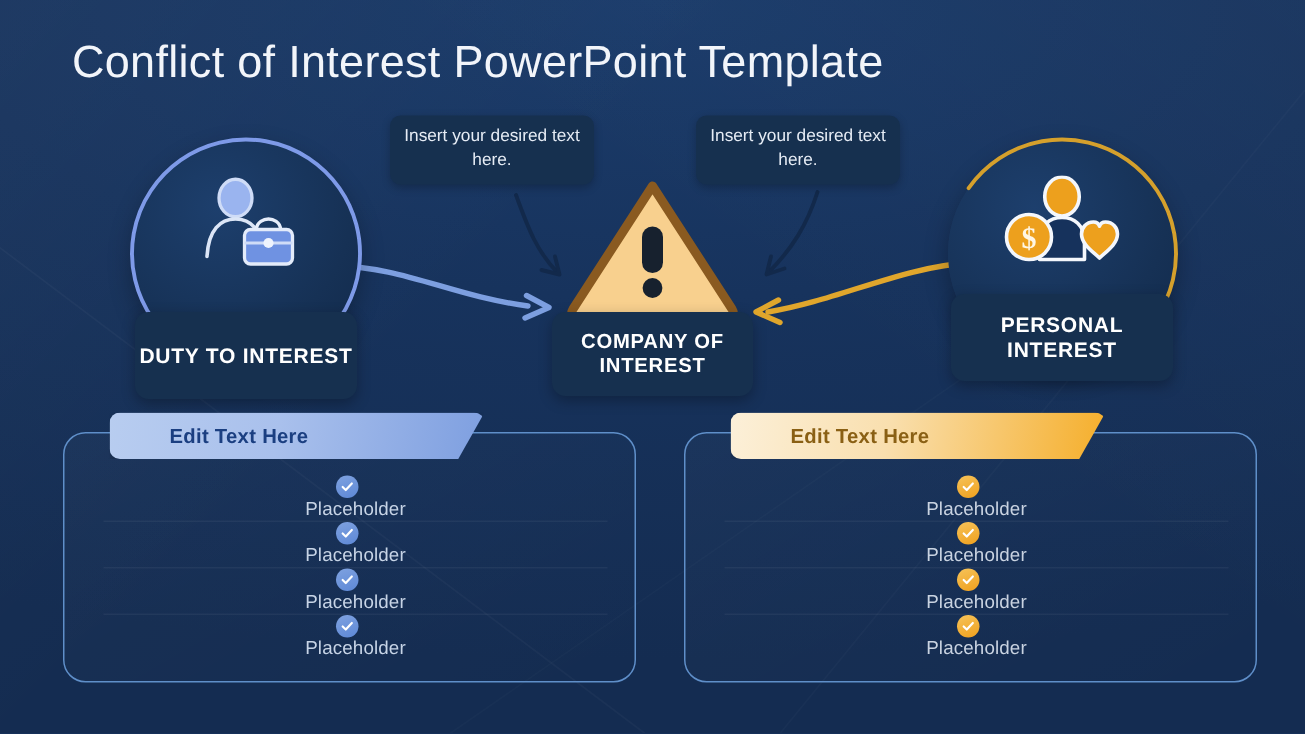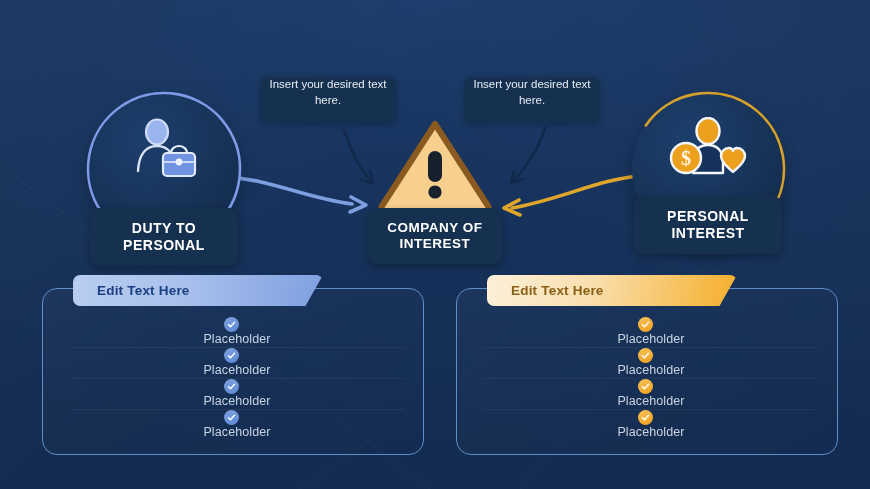--- a/index.html
+++ b/index.html
@@ -21,21 +21,21 @@
   .title{
     position:absolute;left:48px;top:25px;
     font-size:30px;font-weight:400;letter-spacing:.2px;
     color:#f2f5fa;white-space:nowrap;
   }
 
   
   .note{
     position:absolute;width:136px;height:46px;
     background:#16304f;border-radius:7px;
-    display:flex;align-items:flex-start;justify-content:center;
+    display:flex;align-items:center;justify-content:center;
     text-align:center;line-height:1.35;
     font-size:11.5px;color:#e6ecf5;
     box-shadow:0 2px 6px rgba(0,0,0,.22);
   }
   .note.left{left:260px;top:77px;}
   .note.right{left:464px;top:77px;}
 
   
   .node{position:absolute;width:152px;height:152px;}
   .node .disc{
@@ -72,21 +72,21 @@
     border:1.4px solid #5f8fc9;border-radius:15px;
     background:linear-gradient(150deg, rgba(255,255,255,.022), rgba(255,255,255,0));
   }
   .panel.left{left:42px;top:288px;}
   .panel.right{left:456px;top:288px;}
 
   .pillhdr{
     position:absolute;top:-14px;left:30px;height:31px;width:250px;
     border-radius:7px 7px 7px 7px;
     display:flex;align-items:center;
-    padding-left:24px;box-sizing:border-box;
+    padding-left:40px;box-sizing:border-box;
     font-size:13.5px;font-weight:700;letter-spacing:.2px;
     clip-path:polygon(0 0, 100% 0, 93% 100%, 0 100%);
     box-shadow:0 3px 8px rgba(0,0,0,.22);
   }
   .pillhdr.blue{
     background:linear-gradient(100deg,#b8cdf0 0%,#a9c0ec 45%,#7e9fe0 100%);
     color:#1b3f81;
   }
   .pillhdr.gold{
     background:linear-gradient(100deg,#fcf0d9 0%,#f9dfae 42%,#f5ae2a 100%);
@@ -114,20 +114,21 @@
 <body>
 
 <div id="slide">
 
   <svg id="bgsvg" viewBox="0 0 870 489">
     <line x1="-60" y1="120" x2="430" y2="489" stroke="rgba(255,255,255,.030)" stroke-width="1.2"></line>
     <line x1="870" y1="60" x2="520" y2="489" stroke="rgba(255,255,255,.022)" stroke-width="1.2"></line>
     <line x1="300" y1="489" x2="760" y2="170" stroke="rgba(255,255,255,.018)" stroke-width="1.2"></line>
   </svg>
 
+  <div class="title">Conflict of Interest PowerPoint Template</div>
 
   <svg style="position:absolute;left:0;top:0;width:870px;height:489px;pointer-events:none;" viewBox="0 0 870 489">
 
     <g>
       <path d="M222,177 C270,178 300,197 352,204" fill="none" stroke="#7d9fe0" stroke-width="3.6" stroke-linecap="round"></path>
       <path d="M351,197 L366,205 L350,212" fill="none" stroke="#7d9fe0" stroke-width="3.6" stroke-linecap="round" stroke-linejoin="round"></path>
     </g>
 
     <g>
       <path d="M648,175 C600,178 560,200 512,208" fill="none" stroke="#e0a62c" stroke-width="3.6" stroke-linecap="round"></path>
@@ -165,21 +166,21 @@
         <path d="M11,54 C12,36 20,29 30,29 C40,29 48,36 49,54" fill="none" stroke="#dbe5f6" stroke-width="2.4" stroke-linecap="round"></path>
 
         <path d="M44,36 C44,31 49,29 52,29 C55,29 60,31 60,36" fill="none" stroke="#e6edfa" stroke-width="2.2" stroke-linecap="round"></path>
 
         <rect x="36" y="36" width="32" height="23" rx="4" fill="#6f92e2" stroke="#e3ebfa" stroke-width="2.2"></rect>
         <line x1="36" y1="45" x2="68" y2="45" stroke="#cfdcf7" stroke-width="2"></line>
         <circle cx="52" cy="45" r="3.4" fill="#eef3fd"></circle>
       </svg>
     </div>
   </div>
-  <div class="caption cap-left">DUTY TO PERSONAL</div>
+  <div class="caption cap-left">DUTY TO INTEREST</div>
 
   <div class="warnwrap">
     <svg width="118" height="96" viewBox="0 0 118 96">
       <path d="M59,6 L112,88 Q115,93 108,93 L10,93 Q3,93 6,88 Z" fill="#f8d08e" stroke="#8a5a20" stroke-width="6" stroke-linejoin="round"></path>
       <rect x="52" y="33" width="14" height="31" rx="7" fill="#17212e"></rect>
       <circle cx="59" cy="74" r="6.6" fill="#17212e"></circle>
     </svg>
   </div>
   <div class="caption cap-center">COMPANY OF INTEREST</div>
 

